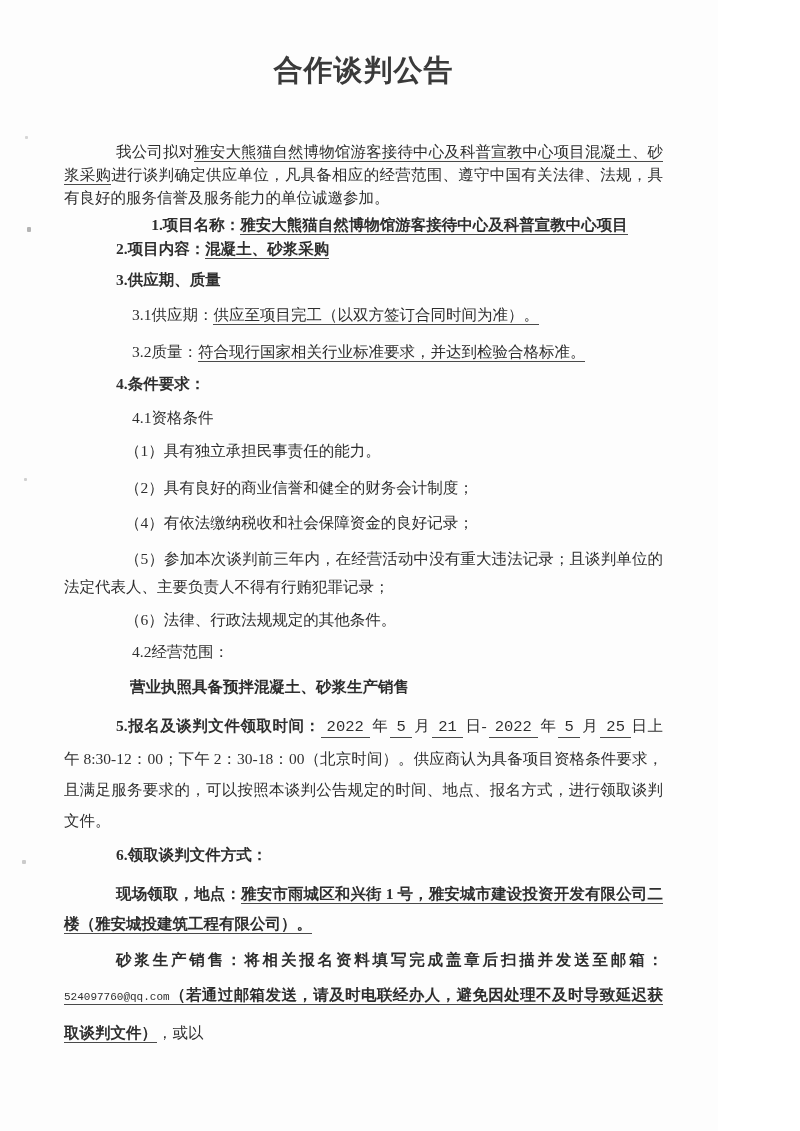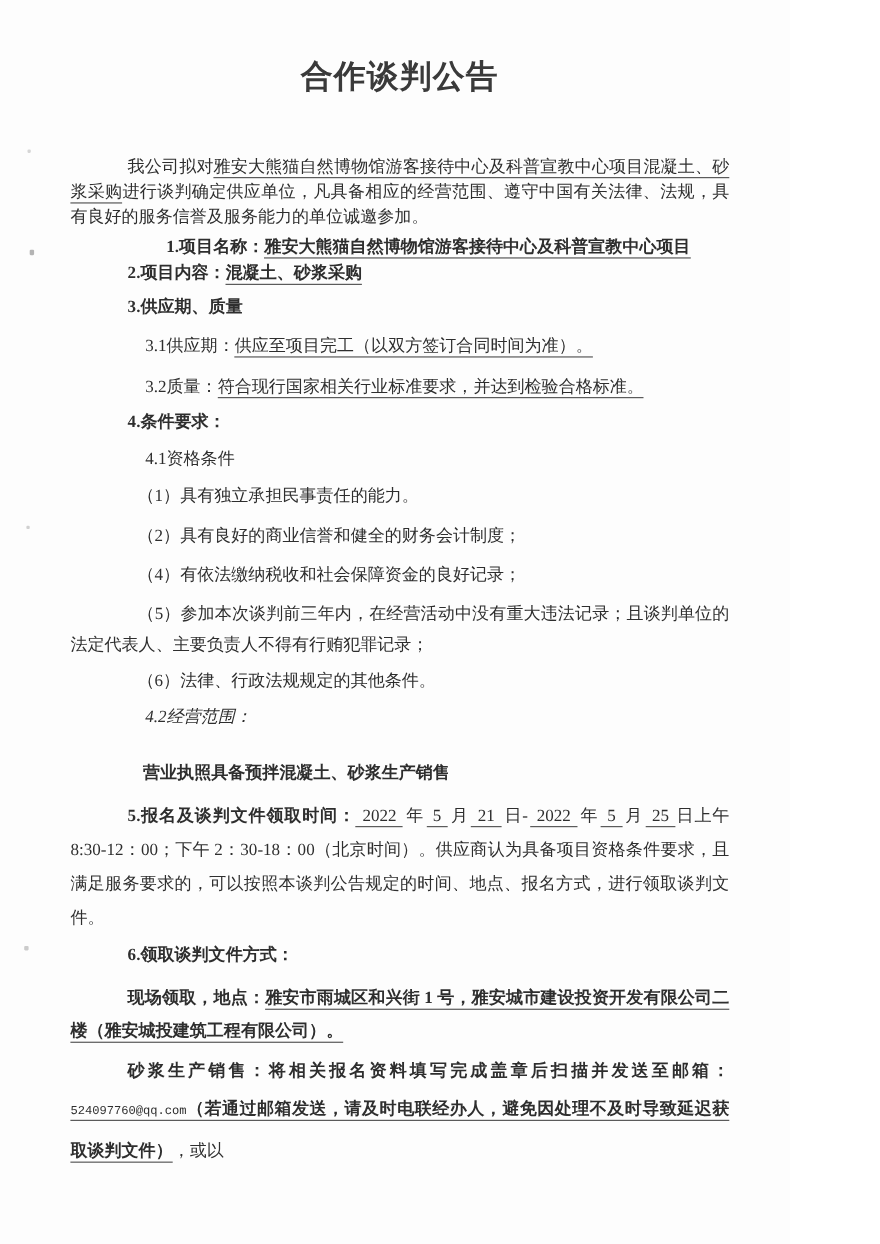--- a/index.html
+++ b/index.html
@@ -28,37 +28,37 @@
   }
   p{margin:0;}
   .intro{margin-top:52px; line-height:23px; text-indent:52px; text-align:justify;}
   .row{line-height:24px;}
   .ind1{text-indent:52px;}   
   .ind2{text-indent:68px;}   
   .ind3{text-indent:61px;}   
   .ind4{text-indent:66px;}   
   .b{font-weight:bold;}
   .u{border-bottom:1px solid #4a4a4a; padding-bottom:1px;}
-  .num{border-bottom:1px solid #4a4a4a; padding:0 6px 1px;}
+  .num{border-bottom:1px solid #4a4a4a; padding:0 6px 1px;font-family:Liberation Mono, monospace;}
   .sep{padding:0 2px;}
   .m-it1{margin-top:4px;text-align:center;}
   .m-it2{margin-top:0;}
   .m-it3{margin-top:7px;}
   .m-it31{margin-top:11px;}
   .m-it32{margin-top:13px;}
   .m-it4{margin-top:8px;}
   .m-it41{margin-top:10px;}
   .m-c1{margin-top:9px;}
   .m-c2{margin-top:13px;}
   .m-c3{margin-top:12px;}
   .m-c4{margin-top:11px;}
   .m-c5{margin-top:10px; line-height:28px; text-align:justify;}
   .m-c6{margin-top:7px;}
-  .m-it42{margin-top:8px;font-style:italic;}
-  .m-scope{margin-top:27px;}
+  .m-it42{margin-top:8px;}
+  .m-scope{margin-top:11px;}
   .m-it5{margin-top:11px; line-height:31px; text-align:justify;}
   .m-it6{margin-top:7px;}
   .m-onsite{margin-top:12px; line-height:30px; text-align:justify;}
   .m-online{margin-top:3px; line-height:35px; text-align:justify;}
   .email{font-family:"Liberation Mono","DejaVu Sans Mono",monospace; font-size:11px;}
   .speck{position:absolute; background:#8d8d8d; opacity:.65; border-radius:1px;}
   .speck.s1{left:25px; top:136px; width:3px; height:3px; opacity:.35;}
   .speck.s2{left:27px; top:227px; width:4px; height:5px;}
   .speck.s3{left:24px; top:478px; width:3px; height:3px; opacity:.4;}
   .speck.s4{left:22px; top:860px; width:4px; height:4px; opacity:.45;}

